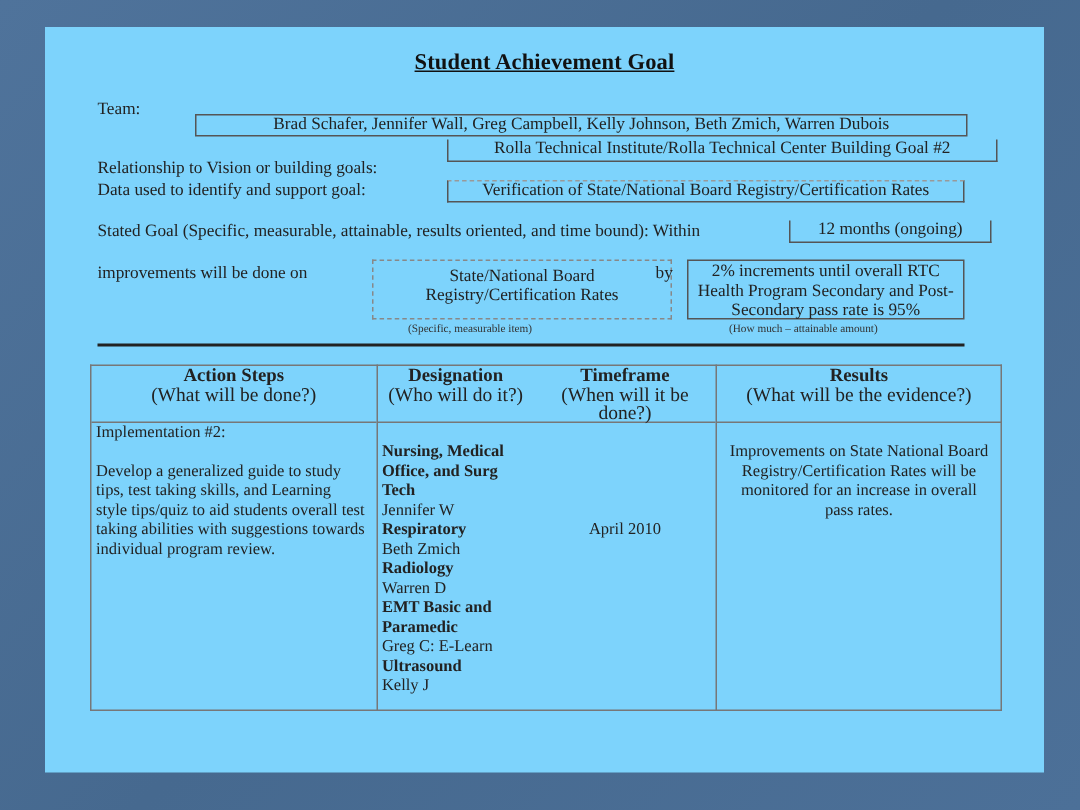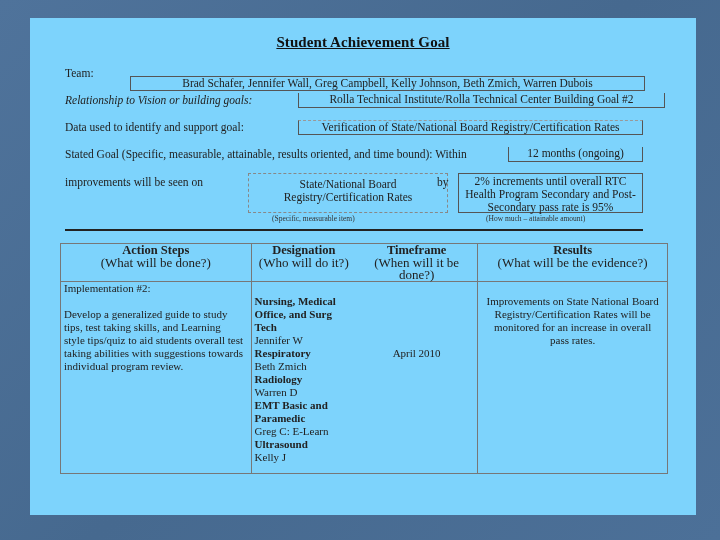--- a/index.html
+++ b/index.html
@@ -46,30 +46,30 @@
 <body>
 
 <div class="slide-bg"></div>
 
 <div class="page">
   <div class="abs title">Student Achievement Goal</div>
 
   <div class="abs lbl" style="left:35px; top:49px;">Team:</div>
   <div class="abs box" style="left:100px; top:48px; width:515px; height:15px;margin-top:10px;">Brad Schafer, Jennifer Wall, Greg Campbell, Kelly Johnson, Beth Zmich, Warren Dubois</div>
 
-  <div class="abs lbl" style="left:35px; top:76px;font-style:italic;">Relationship to Vision or building goals:</div>
+  <div class="abs lbl" style="left:35px; top:88px;">Relationship to Vision or building goals:</div>
   <div class="abs box" style="left:268px; top:75px; width:367px; height:15px; border-top:none;">Rolla Technical Institute/Rolla Technical Center Building Goal #2</div>
 
   <div class="abs lbl" style="left:35px; top:103px;">Data used to identify and support goal:</div>
   <div class="abs box" style="left:268px; top:102px; width:345px; height:15px; border-top:1px dashed #999;">Verification of State/National Board Registry/Certification Rates</div>
 
   <div class="abs lbl" style="left:35px; top:130px;">Stated Goal (Specific, measurable, attainable, results oriented, and time bound):  Within</div>
-  <div class="abs box" style="left:478px; top:129px; width:135px; height:15px; border-top:none;">12 months (ongoing)</div>
+  <div class="abs box" style="left:496px; top:129px; width:135px; height:15px; border-top:none;">12 months (ongoing)</div>
 
-  <div class="abs lbl" style="left:35px; top:158px;">improvements will be seen on</div>
+  <div class="abs lbl" style="left:35px; top:158px;">improvements will be done on</div>
   <div class="abs box dashed" style="left:218px; top:155px; width:200px; height:40px; padding-top:4px;">
     <div>State/National Board</div>
     <div>Registry/Certification Rates</div>
   </div>
   <div class="abs tiny" style="left:242px; top:196px;">(Specific, measurable item)</div>
 
   <div class="abs lbl" style="left:407px; top:158px;">by</div>
   <div class="abs box" style="left:428px; top:155px; width:185px; height:40px; padding-top:1px;">
     <div>2% increments until overall RTC</div>
     <div>Health Program Secondary and Post-</div>

